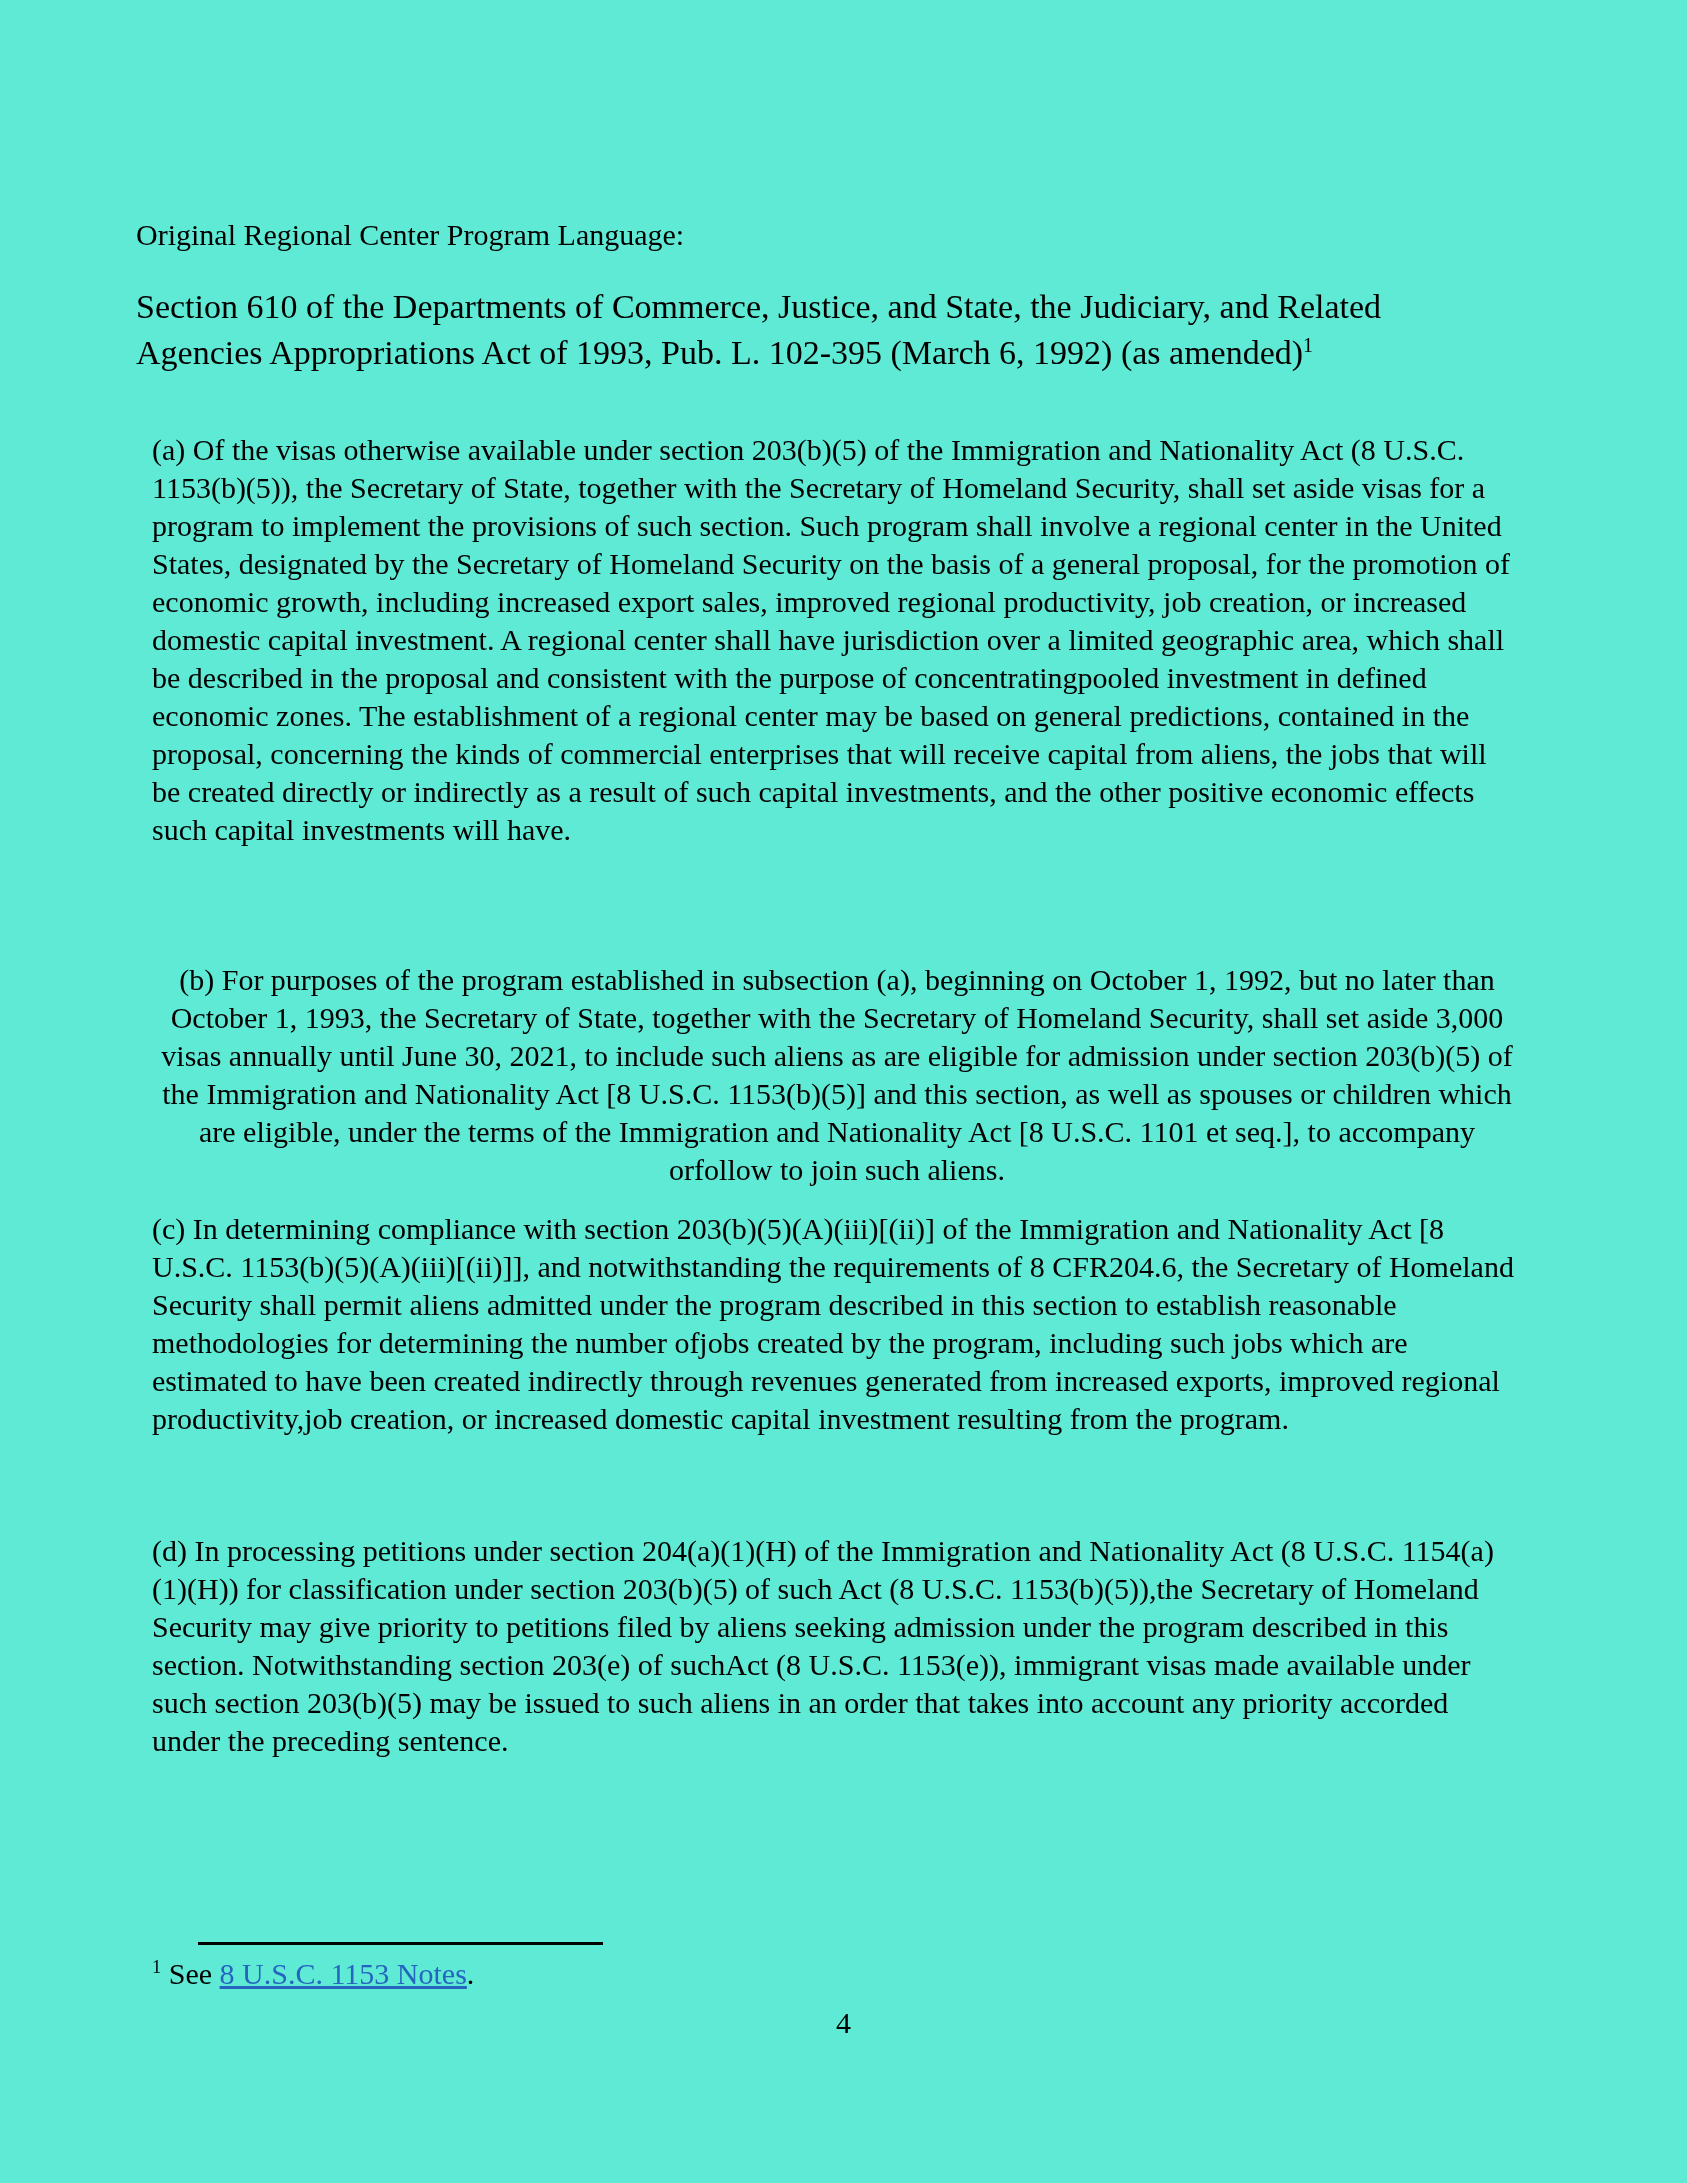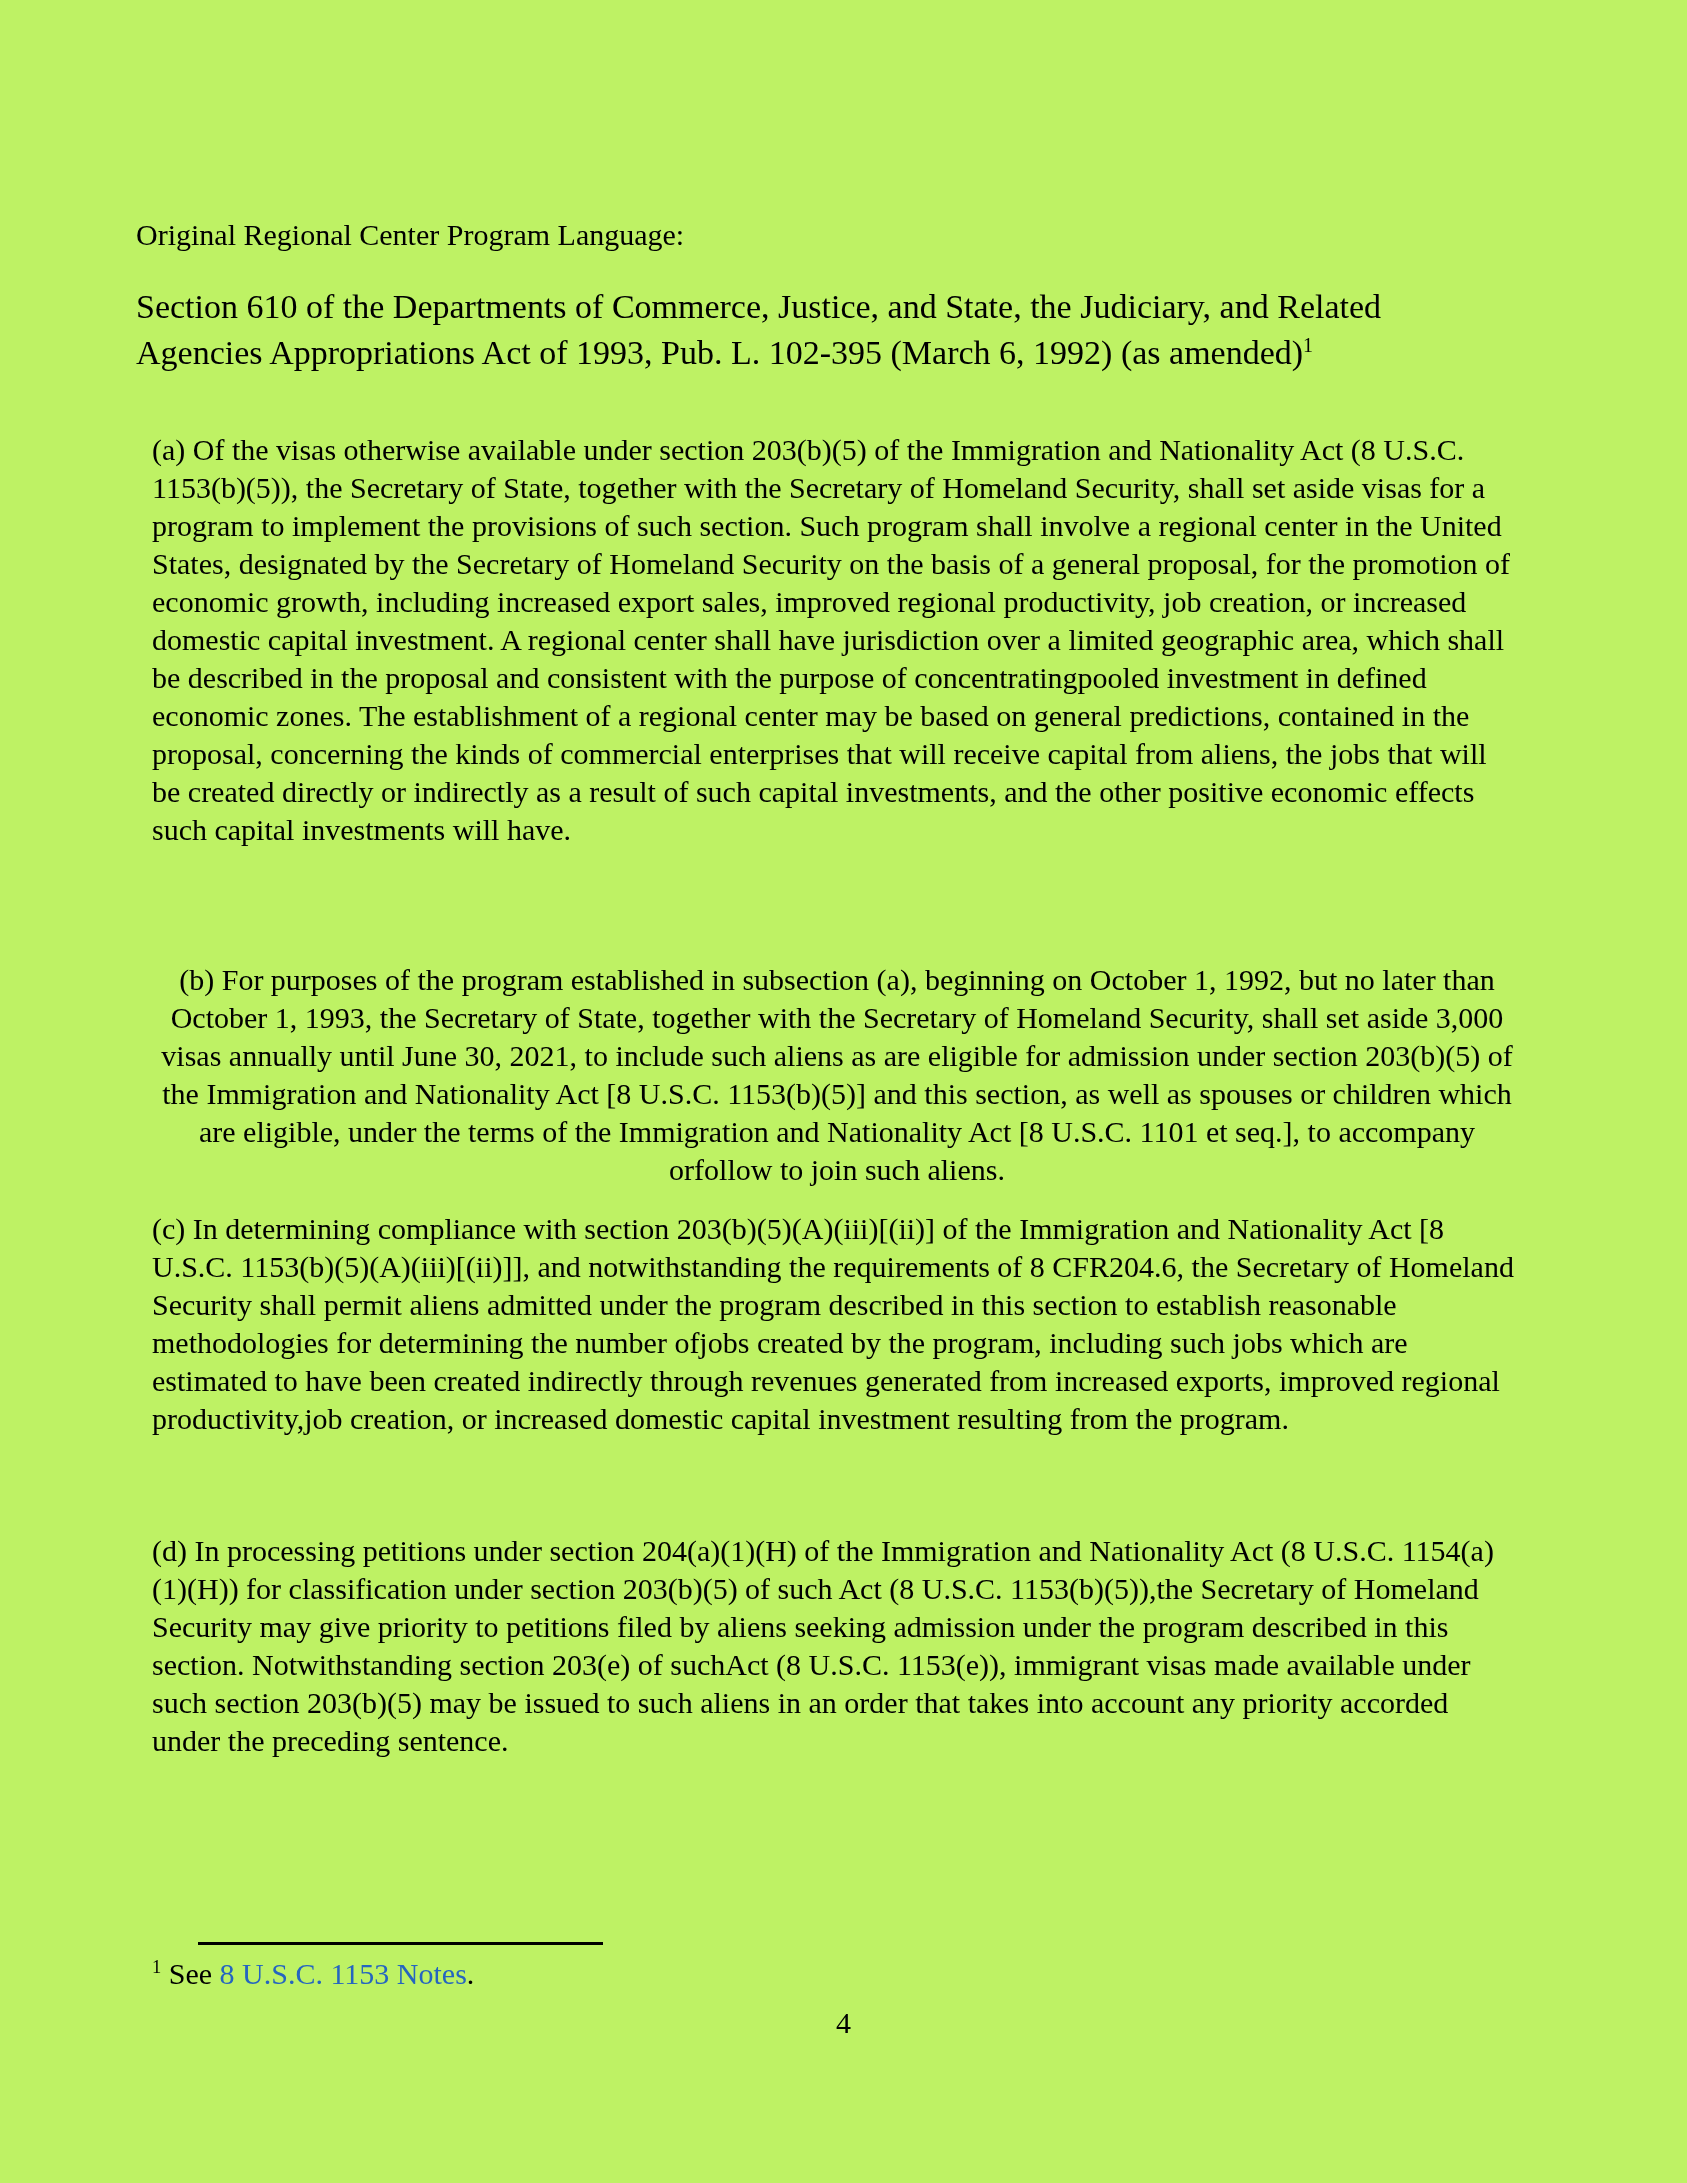--- a/index.html
+++ b/index.html
@@ -1,20 +1,20 @@
 <!DOCTYPE html>
 <html style="font-size:10.6px"><head>
 <meta charset="utf-8">
 <style>
   html, body { margin: 0; padding: 0; background: #ffffff; }
   .page {
     position: relative;
     width: 1687px;
     height: 2183px;
-    background: #bef264;
+    background: #5eead4;
     color: #000000;
     font-family: "Liberation Serif", "DejaVu Serif", serif;
     overflow: hidden;
   }
   .block { position: absolute; }
   .intro {
     left: 136px; top: 216px;
     font-size: 30px; line-height: 38px;
     width: 1456px;
   }
@@ -47,20 +47,21 @@
     left: 152px; top: 1956px;
     font-size: 30px; line-height: 36px;
     width: 1389px;
   }
   .footnote sup {
     font-size: 18.5px; line-height: 0;
     vertical-align: super;
   }
   .footnote a {
     color: #2565C0;
+    text-decoration: underline;
     cursor: pointer;
   }
   .page-number {
     left: 0; top: 2005px;
     width: 1687px;
     text-align: center;
     font-size: 30px; line-height: 36px;
   }
 </style>
 </head>

